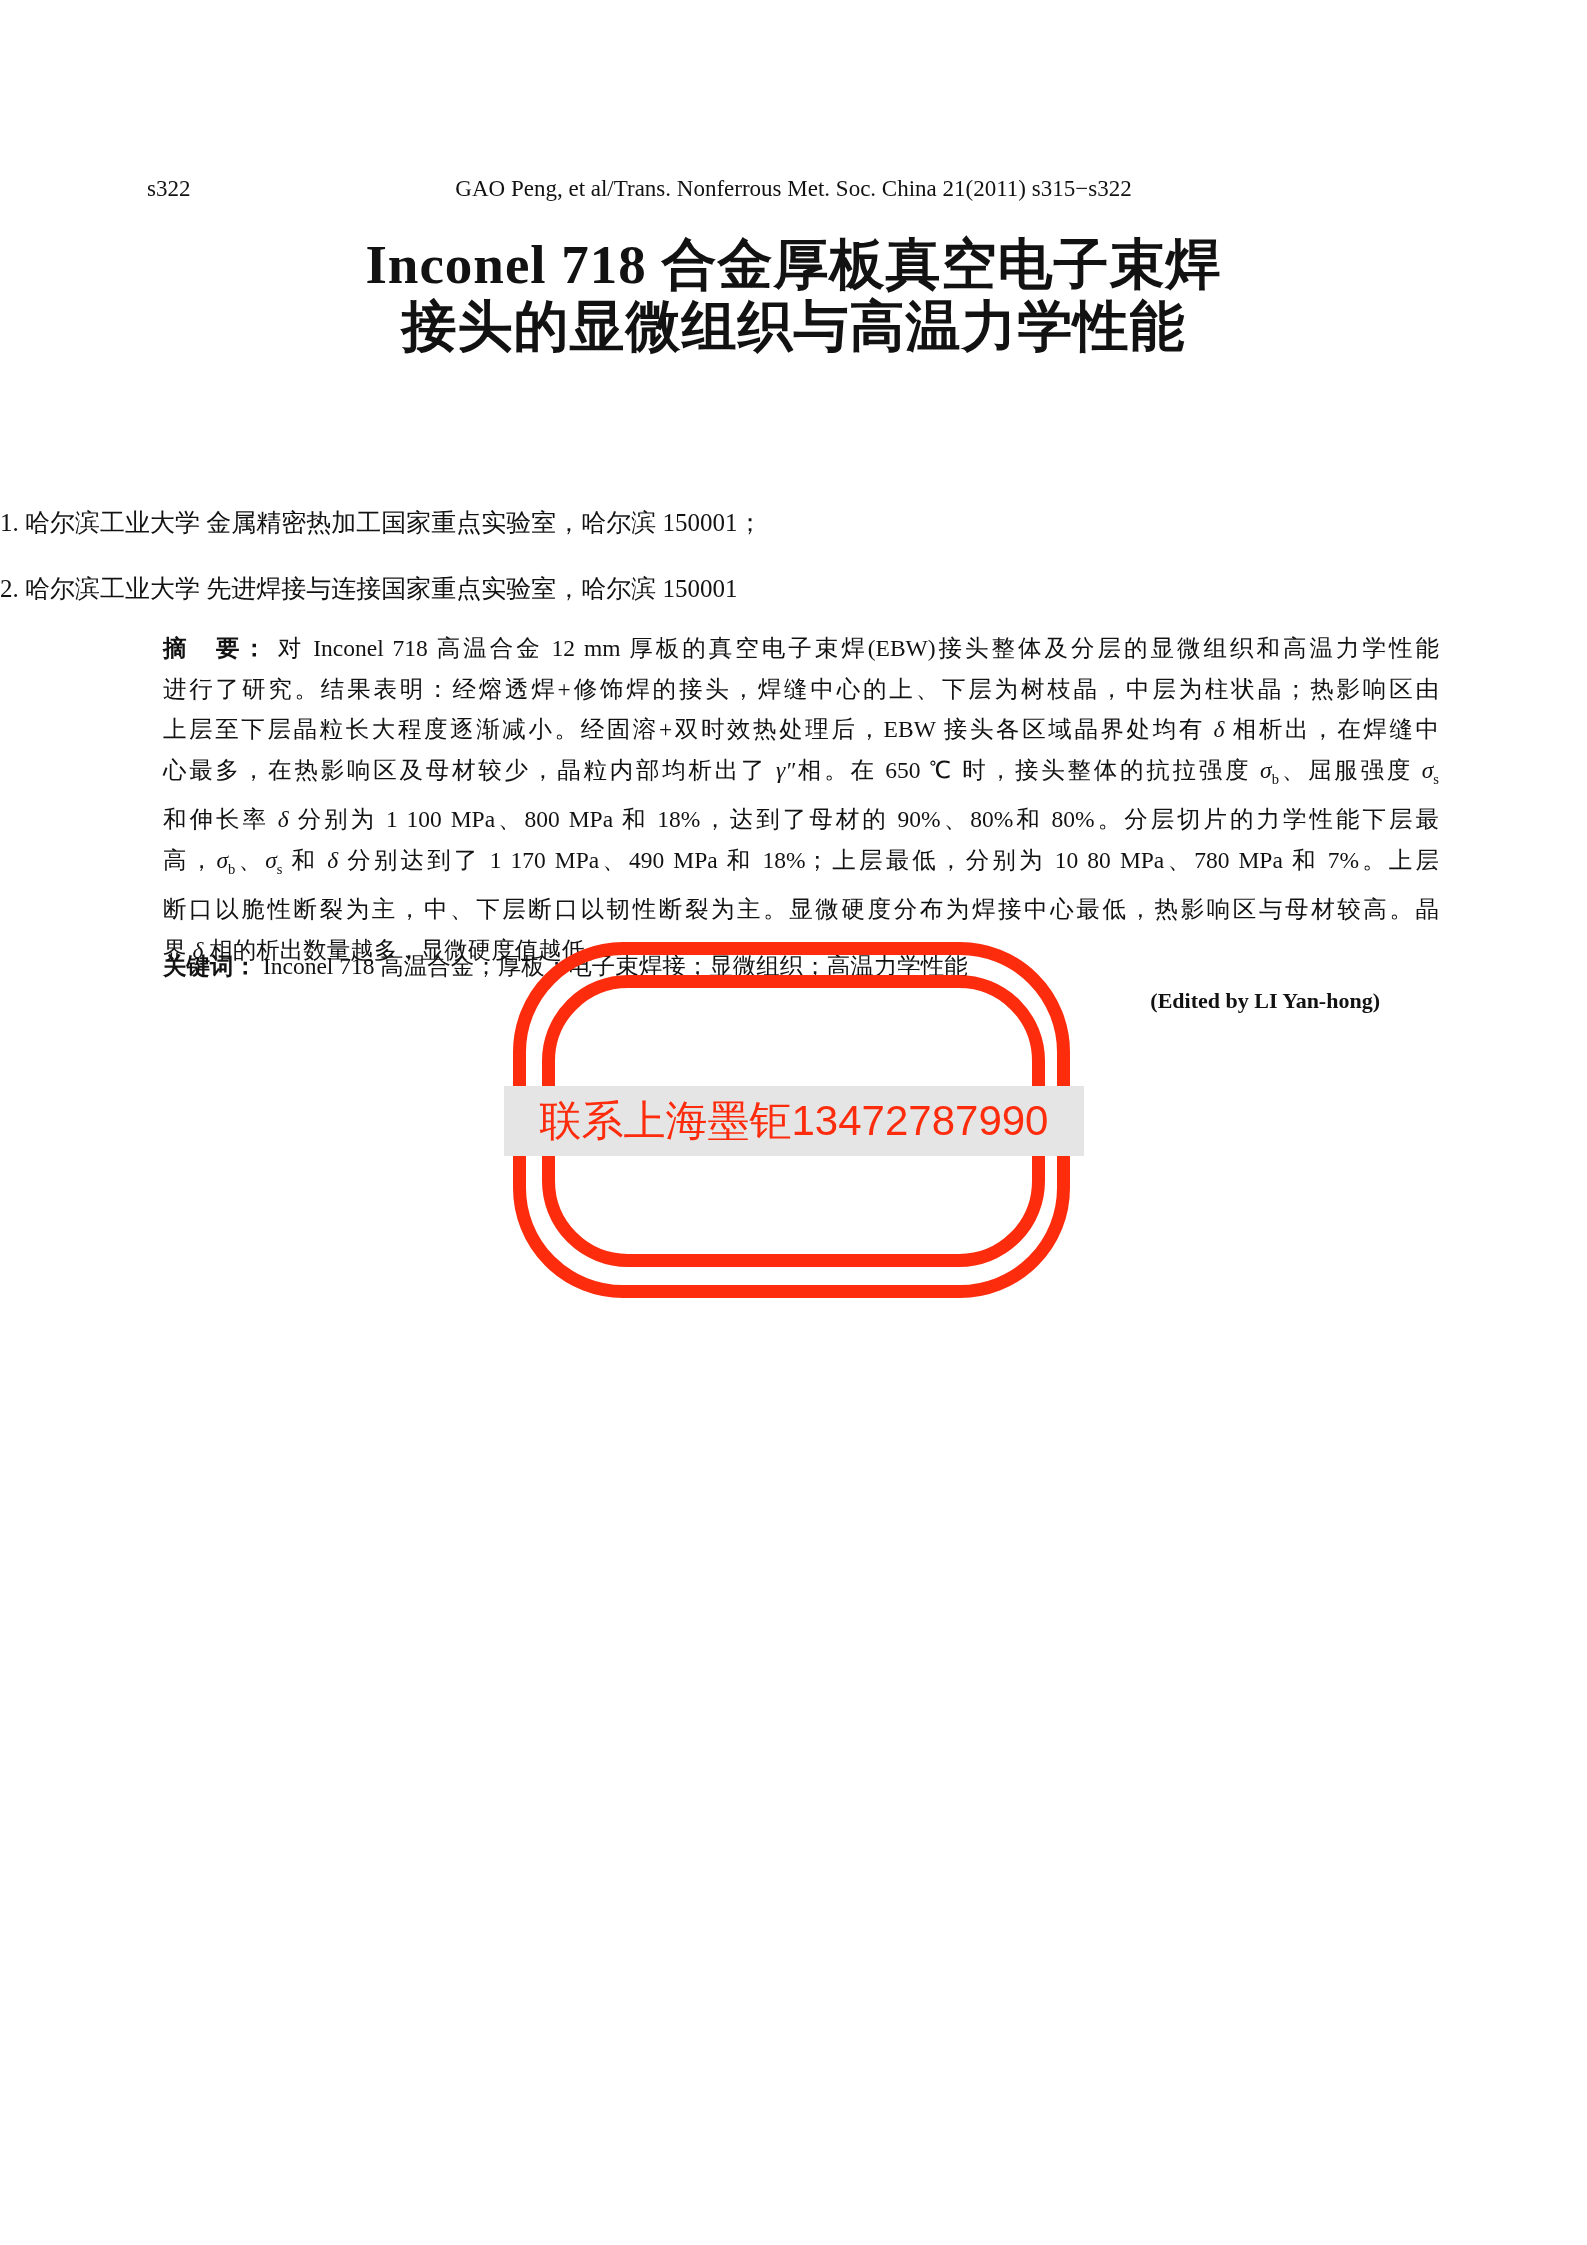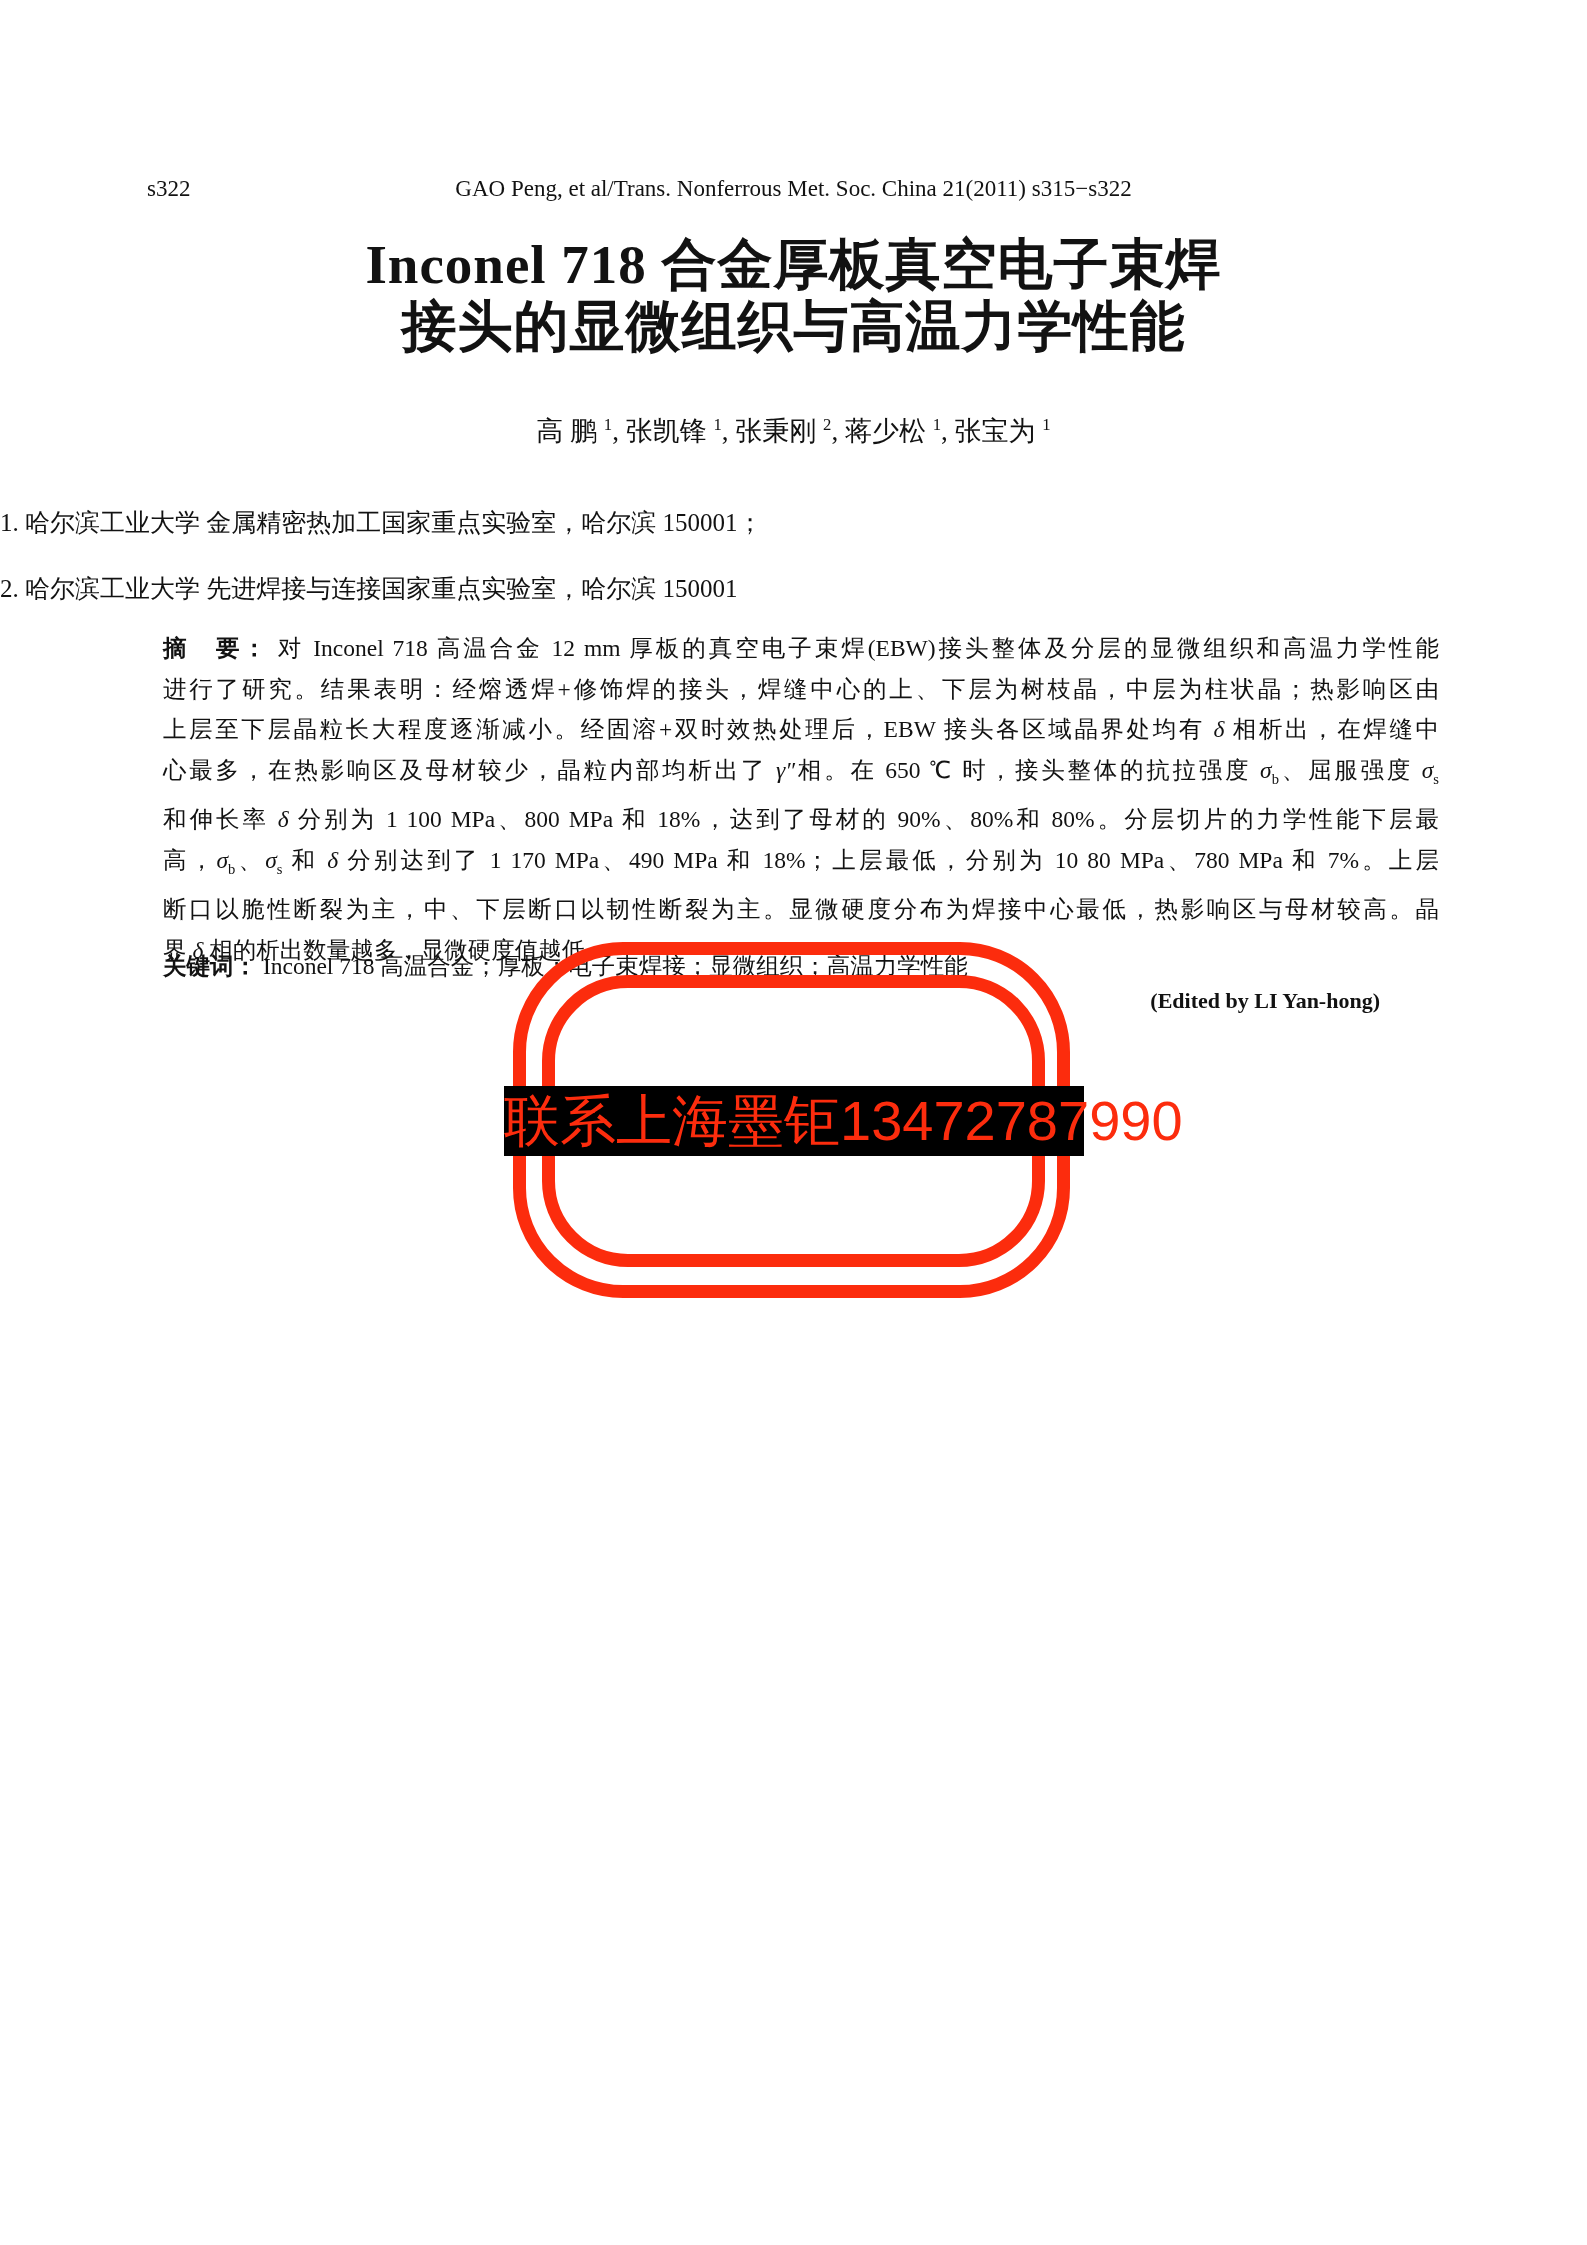--- a/index.html
+++ b/index.html
@@ -34,40 +34,39 @@
   
   .edited{position:absolute;top:988px;right:207px;font-size:22px;font-weight:bold;}
   
   .stamp-outer{position:absolute;left:513px;top:942px;width:557px;height:356px;
                box-sizing:border-box;border:13px solid var(--stamp-red,#fc2c0d);
                border-radius:110px;}
   .stamp-inner{position:absolute;left:542px;top:975px;width:503px;height:292px;
                box-sizing:border-box;border:13px solid var(--stamp-red,#fc2c0d);
                border-radius:86px;}
   .stamp-text{position:absolute;left:504px;top:1086px;width:580px;height:70px;
-              background:#000000;color:var(--stamp-red,#fc2c0d);
+              background:#e5e5e5;color:var(--stamp-red,#fc2c0d);
               font-family:"Liberation Sans", sans-serif;
-              font-size:56px;line-height:70px;text-align:center;white-space:nowrap;}
+              font-size:42px;line-height:70px;text-align:center;white-space:nowrap;}
 </style>
 </head>
 <body>
 
 <div class="page">
 
   <div class="hdr">
     <span class="pagenum">s322</span>
     <span class="running">GAO Peng, et al/Trans. Nonferrous Met. Soc. China 21(2011) s315−s322</span>
   </div>
 
   <h1 class="title">
     <span>Inconel 718 合金厚板真空电子束焊</span><br>
     <span>接头的显微组织与高温力学性能</span>
   </h1>
 
-  <div class="authors"><span>高  鹏 </span><sup>1</sup><span>, 张凯锋 </span><sup>1</sup><span>, 张秉刚 </span><sup>2</sup><span>, 蒋少松 </span><sup>1</sup><span>, 张宝为 </span><sup>1</sup></div>
 
   <div class="affil affil-1">1. 哈尔滨工业大学 金属精密热加工国家重点实验室，哈尔滨 150001；</div>
   <div class="affil affil-2">2. 哈尔滨工业大学 先进焊接与连接国家重点实验室，哈尔滨 150001</div>
 
   <div class="abstract" id="abstract">
       <div class="abs-line full"><span class="b">摘　要：</span><span>  对 Inconel 718 高温合金 12 mm 厚板的真空电子束焊(EBW)接头整体及分层的显微组织和高温力学性能</span></div>
       <div class="abs-line full"><span>进行了研究。结果表明：经熔透焊+修饰焊的接头，焊缝中心的上、下层为树枝晶，中层为柱状晶；热影响区由</span></div>
       <div class="abs-line full"><span>上层至下层晶粒长大程度逐渐减小。经固溶+双时效热处理后，EBW 接头各区域晶界处均有 </span><span class="i">δ</span><span> 相析出，在焊缝中</span></div>
       <div class="abs-line full"><span>心最多，在热影响区及母材较少，晶粒内部均析出了 </span><span class="i">γ″</span><span>相。在 650 ℃ 时，接头整体的抗拉强度 </span><span class="i">σ</span><sub>b</sub><span>、屈服强度 </span><span class="i">σ</span><sub>s</sub></div>
       <div class="abs-line full"><span>和伸长率 </span><span class="i">δ</span><span> 分别为 1 100 MPa、800 MPa 和 18%，达到了母材的 90%、80%和 80%。分层切片的力学性能下层最</span></div>

